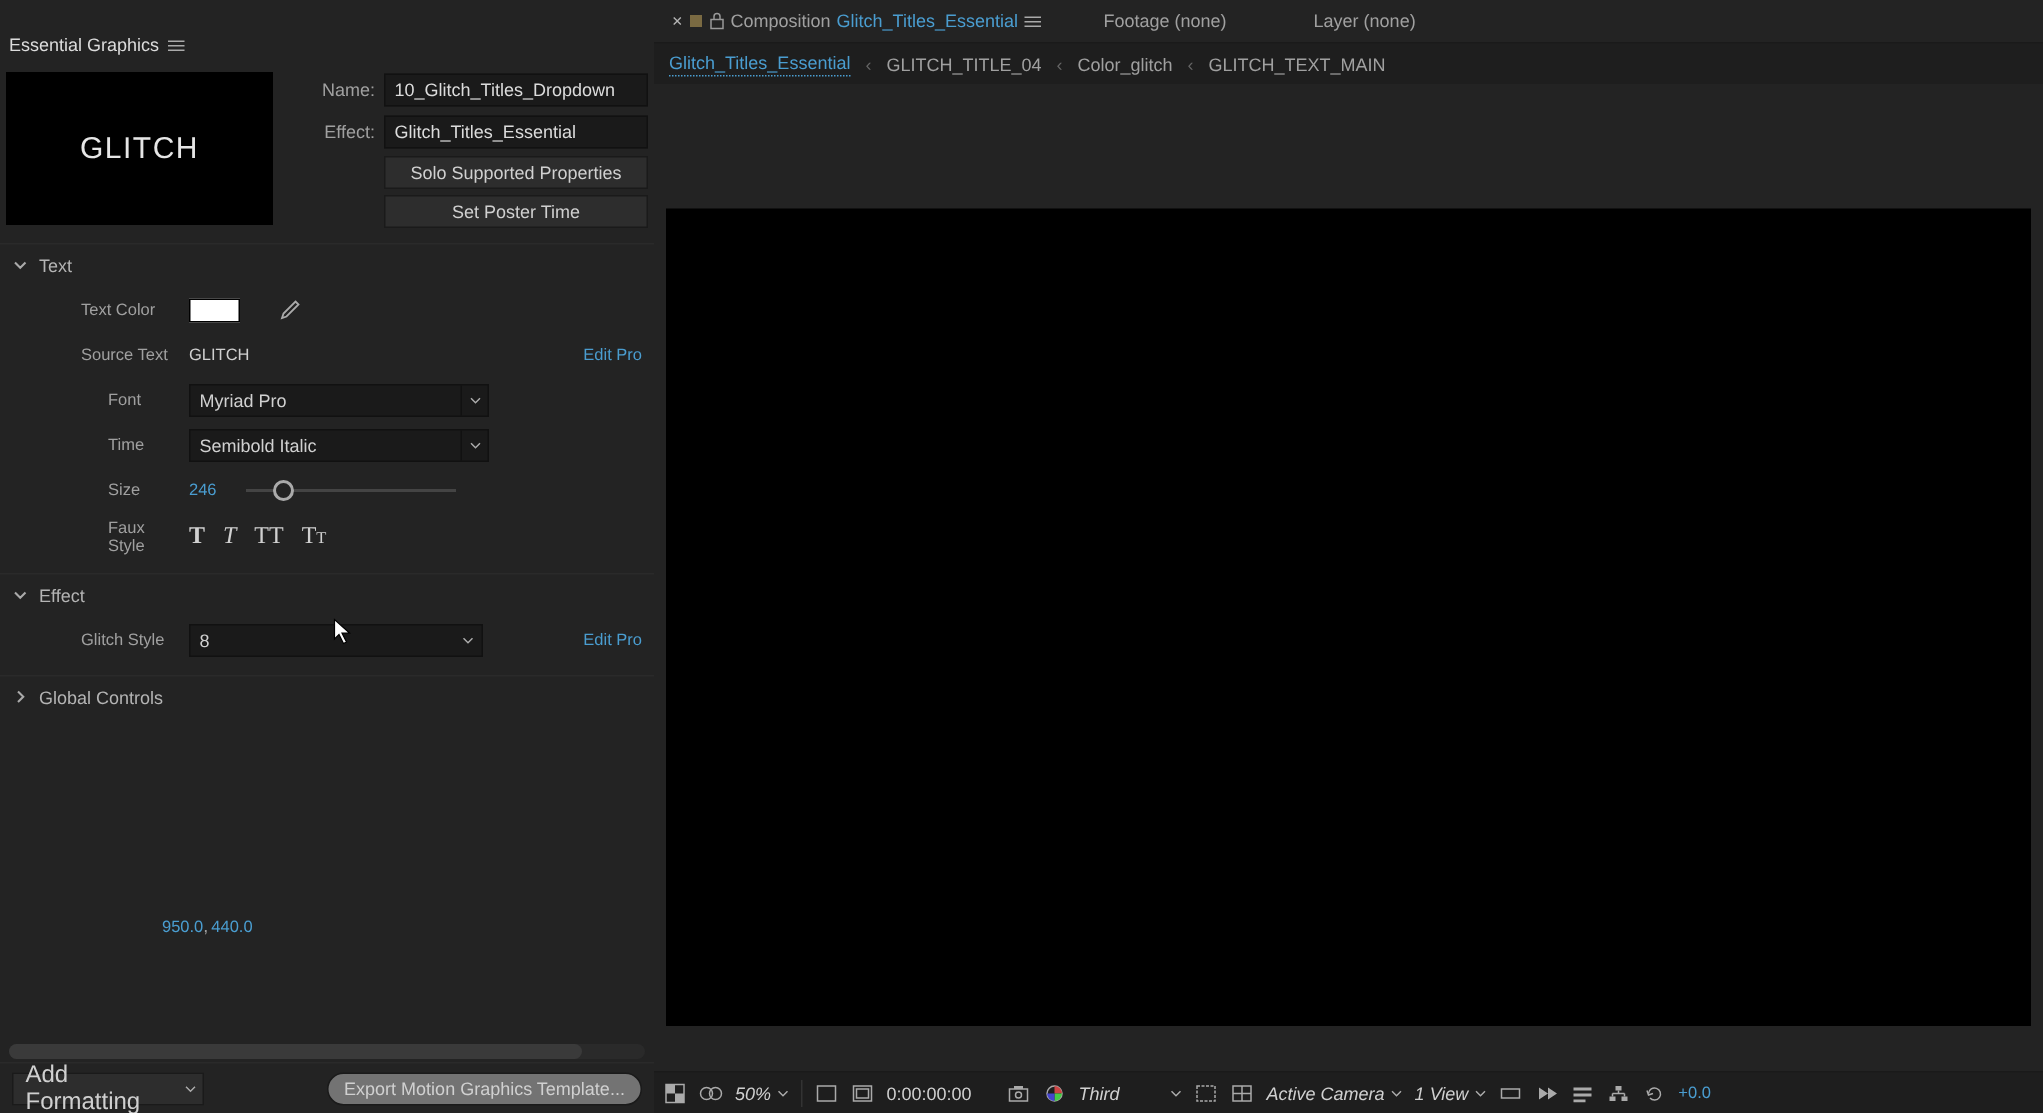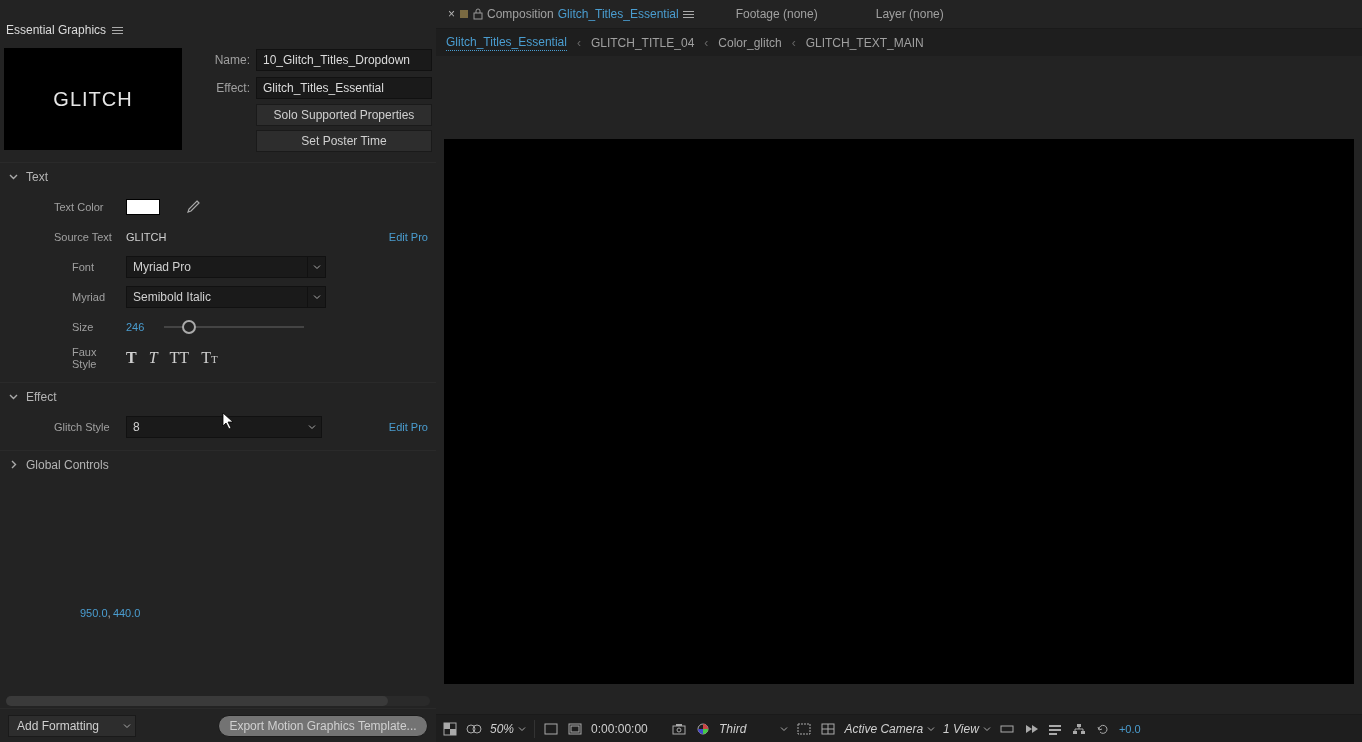--- a/index.html
+++ b/index.html
@@ -36,42 +36,42 @@
 .sel { background: #1a1a1a; border: 1px solid #111; color: #d0d0d0; height: 22px; width: 200px; display: flex; align-items: center; padding: 0 6px; position: relative; cursor: pointer; }
 .sel-caret { position: absolute; right: 0; top: 0; width: 18px; height: 100%; border-left: 1px solid #111; display: flex; align-items: center; justify-content: center; }
 .val-blue { color: #4a9dd0; font-size: 11px; cursor: ew-resize; }
 .slider-track { width: 140px; height: 2px; background: #444; position: relative; margin-left: 20px; }
 .slider-thumb { position: absolute; top: -6px; width: 14px; height: 14px; border: 2px solid #aaa; border-radius: 50%; background: #232323; cursor: pointer; }
 .faux-btns { display: flex; gap: 12px; }
 .faux-btn { font-family: "Times New Roman", serif; font-size: 16px; cursor: pointer; color: #d0d0d0; line-height: 1; }
 .panel-bottom { margin-top: auto; padding: 6px 8px; display: flex; align-items: center; gap: 8px; border-top: 1px solid #2a2a2a; height: 34px; }
 .scrollbar-h { height: 10px; margin: 0 6px 2px 6px; background: #2a2a2a; border-radius: 5px; position: relative; }
 .scrollbar-thumb { position: absolute; left: 0; width: 90%; height: 100%; background: #3a3a3a; border-radius: 5px; }
-.add-fmt { background: #2d2d2d; border: 1px solid #1a1a1a; color: #d0d0d0; padding: 3px 18px 3px 8px; position: relative; height: 22px; font-size: 12px; cursor: pointer; display: flex; align-items: center; width: 128px; }
+.add-fmt { background: #2d2d2d; border: 1px solid #1a1a1a; color: #d0d0d0; padding: 3px 18px 3px 8px; position: relative; height: 22px; font-size: 16px; cursor: pointer; display: flex; align-items: center; width: 128px; }
 .add-fmt-caret { position: absolute; right: 4px; top: 6px; }
 .export-btn { flex: 1; margin-left: auto; background: #737373; border: 1px solid #1a1a1a; color: #d0d0d0; height: 22px; border-radius: 11px; font-size: 12px; cursor: pointer; width: 200px; max-width: 210px; }
 .comp-tabs { height: 28px; display: flex; align-items: center; padding: 0 6px; gap: 6px; }
 .tab { display: flex; align-items: center; gap: 4px; padding: 0 6px; height: 100%; }
 .close-x { color: #b4b4b4; font-size: 12px; cursor: pointer; }
 .comp-title { color: #a0a0a0; }
 .comp-link { color: #4a9dd0; cursor: pointer; }
 .breadcrumbs { height: 28px; display: flex; align-items: center; padding: 0 10px; gap: 10px; border-top: 1px solid #1a1a1a; background: #1e1e1e; }
 .bc-item { color: #a0a0a0; font-size: 12px; }
 .bc-active { color: #4a9dd0; border-bottom: 1px dotted #4a9dd0; padding-bottom: 1px; }
 .bc-sep { color: #666; cursor: pointer; }
 .viewer { flex: 1; background: #232323; display: flex; align-items: center; justify-content: center; padding: 60px 8px 8px 8px; }
 .viewer-canvas { width: 100%; height: 100%; max-width: 920px; max-height: 545px; background: #000; }
 .viewer-footer { height: 28px; display: flex; align-items: center; padding: 0 6px; gap: 8px; border-top: 1px solid #1a1a1a; background: #1e1e1e; }
 .ft-sep { width: 1px; height: 18px; background: #333; }
 .ft-drop { background: transparent; border: none; color: #d0d0d0; font-size: 12px; display: flex; align-items: center; gap: 4px; cursor: pointer; font-style: italic; }
 .ft-icon { color: #aaa; cursor: pointer; display: flex; align-items: center; justify-content: center; width: 16px; height: 16px; }
 .time-input { background: transparent; color: #d0d0d0; font-size: 12px; border: none; width: 72px; font-family: inherit; }
 .cursor-ptr { position: absolute; }
 svg { display: block; }
-.coord-row { padding-left: 80px; height: 22px; display: flex; align-items: center; }
+.coord-row { padding-left: 108px; height: 22px; display: flex; align-items: flex-end; }
 </style>
 </head>
 <body>
 
 <div class="left-panel">
   <div class="panel-header">
     <span class="title">Essential Graphics</span>
     <span class="hamburger-icon">
         <span></span>
         <span></span>
@@ -129,21 +129,21 @@
       <div class="sel">
         <span>Myriad Pro</span>
         <span class="sel-caret">
           <svg width="8" height="8" viewBox="0 0 8 8">
               <path d="M1 2.5 L4 5.5 L7 2.5" stroke="#aaa" fill="none"></path>
             </svg>
         </span>
       </div>
     </div>
     <div class="prop-row">
-      <span class="prop-label-left" style="padding-left:64px">Myriad</span>
+      <span class="prop-label-left" style="padding-left:64px">Time</span>
       <div class="sel">
         <span>Semibold Italic</span>
         <span class="sel-caret">
           <svg width="8" height="8" viewBox="0 0 8 8">
               <path d="M1 2.5 L4 5.5 L7 2.5" stroke="#aaa" fill="none"></path>
             </svg>
         </span>
       </div>
     </div>
     <div class="prop-row">

